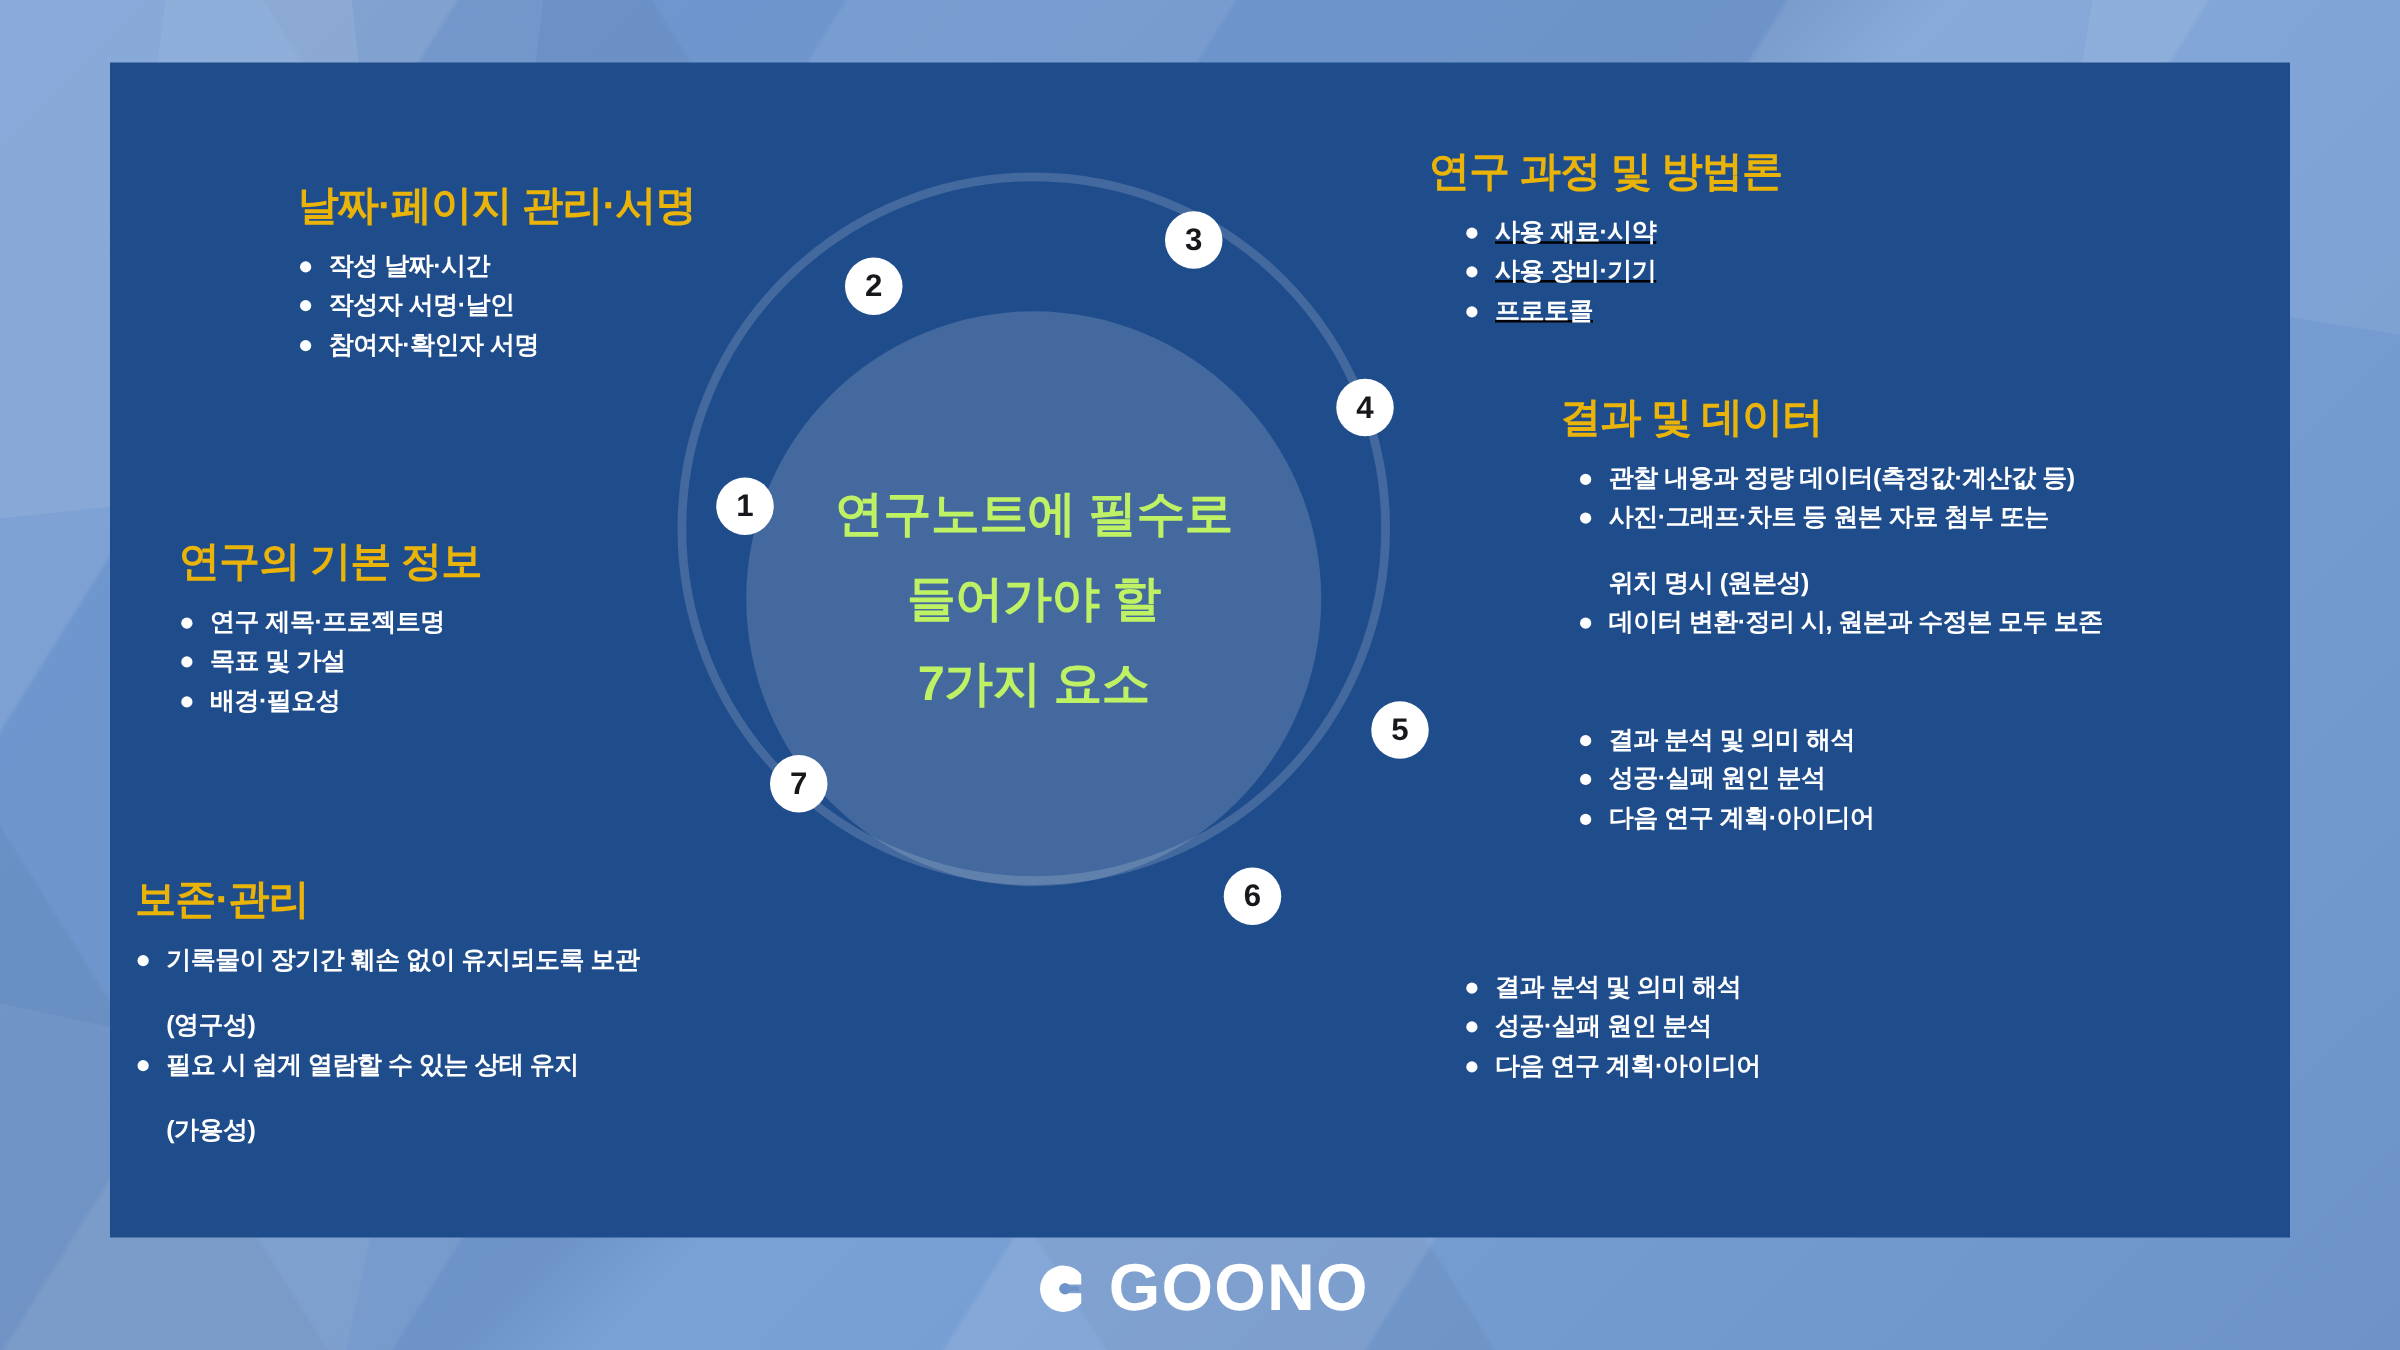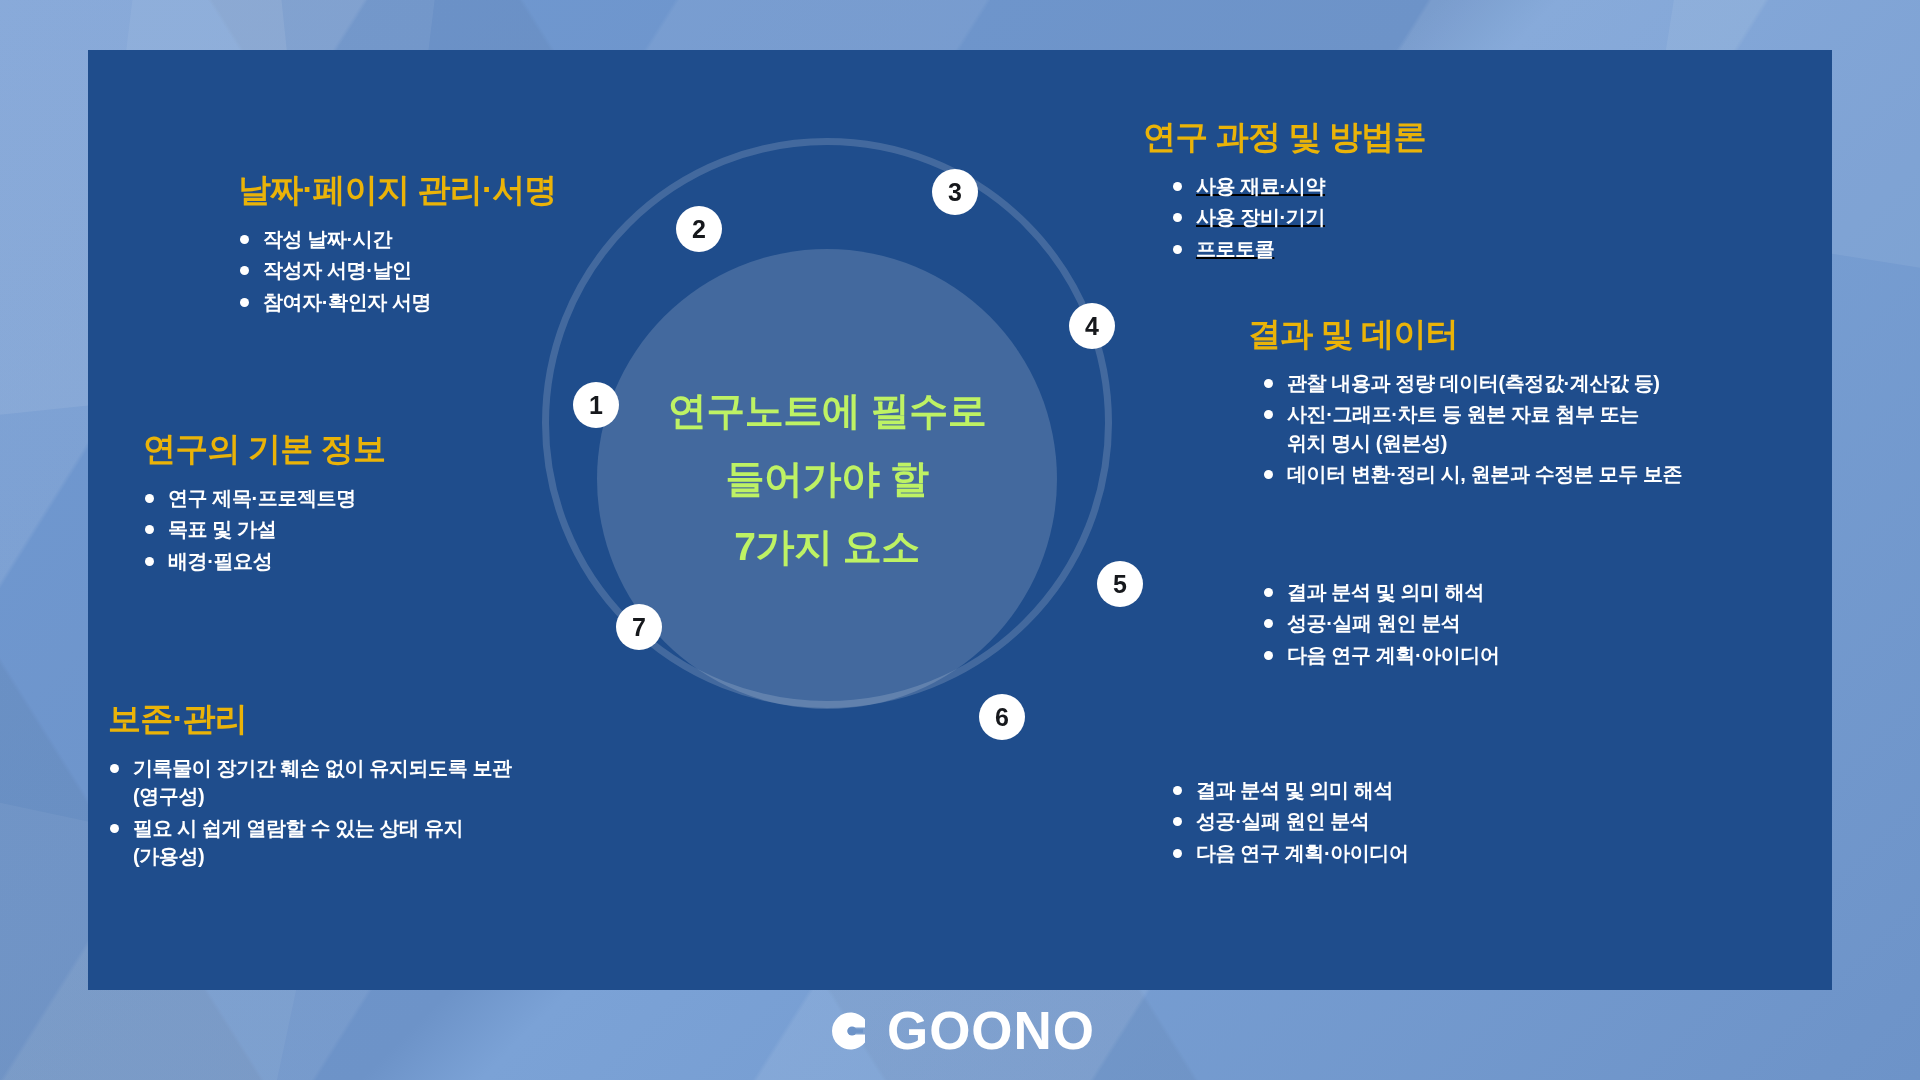--- a/index.html
+++ b/index.html
@@ -137,20 +137,21 @@
     left: 2px;
     top: 10px;
     width: 9px;
     height: 9px;
     border-radius: 50%;
     background: #ffffff;
   }
   .block li .cont {
     display: block;
     padding-left: 0;
+    margin-top: 24px;
   }
 
   
   .footer {
     position: absolute;
     left: 0;
     top: 1000px;
     width: 1920px;
     display: flex;
     align-items: center;
@@ -188,21 +189,21 @@
     </div>
 
     <div class="badge" style="left:485px; top:332px;">1</div>
     <div class="badge" style="left:588px; top:156px;">2</div>
     <div class="badge" style="left:844px; top:119px;">3</div>
     <div class="badge" style="left:981px; top:253px;">4</div>
     <div class="badge" style="left:1009px; top:511px;">5</div>
     <div class="badge" style="left:891px; top:644px;">6</div>
     <div class="badge" style="left:528px; top:554px;">7</div>
 
-    <div class="block" style="left:150px; top:101px;">
+    <div class="block" style="left:150px; top:75px;">
       <h3>날짜·페이지 관리·서명</h3>
       <ul>
         <li><span>작성 날짜·시간</span></li>
         <li><span>작성자 서명·날인</span></li>
         <li><span>참여자·확인자 서명</span></li>
       </ul>
     </div>
 
     <div class="block" style="left:55px; top:360px;">
       <h3>연구의 기본 정보</h3>

